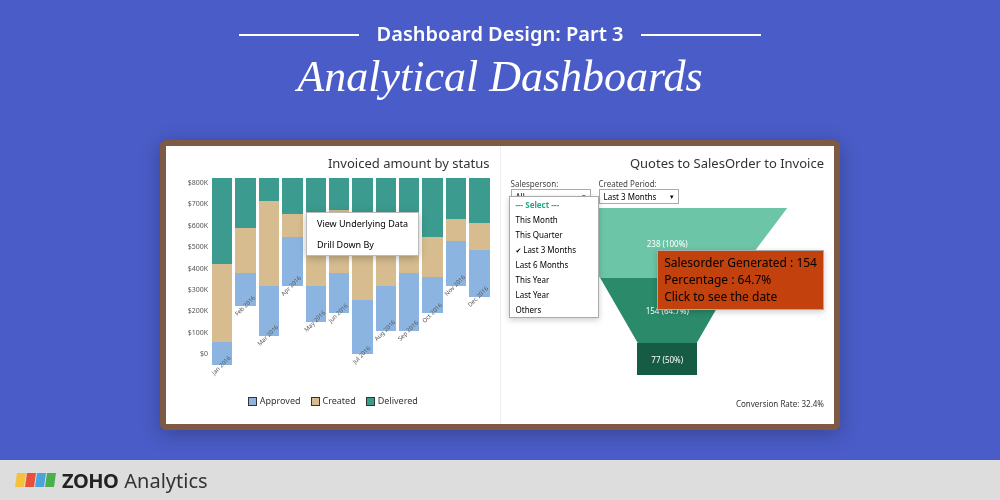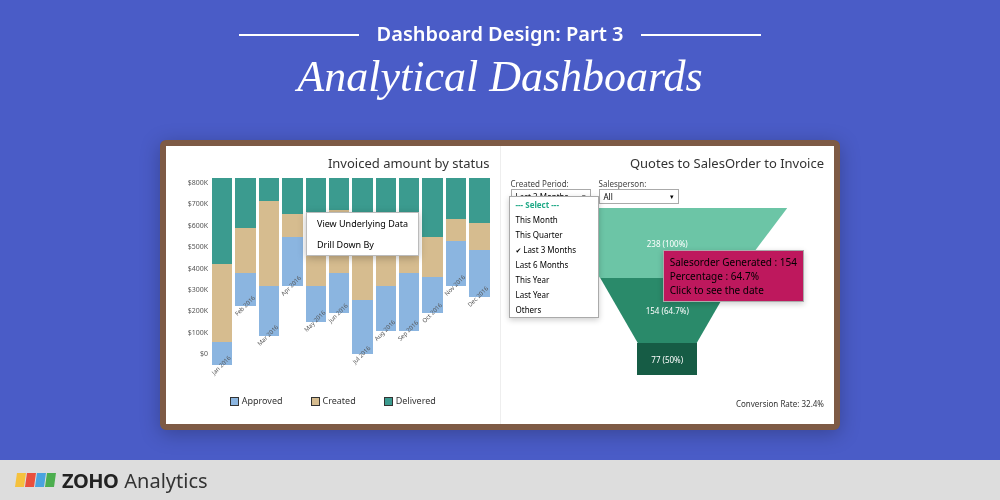--- a/index.html
+++ b/index.html
@@ -16,42 +16,42 @@
   .panel-title { text-align: right; font-size: 13px; color: #333; margin-bottom: 6px; }
   
   .chart-area { position: relative; height: 180px; display: flex; align-items: flex-start; gap: 3px; margin-left: 36px; }
   .yaxis { position: absolute; left: -36px; top: 0; bottom: 0; display: flex; flex-direction: column; justify-content: space-between; font-size: 7px; color: #555; text-align: right; width: 32px; }
   .bar-col { flex: 1; display: flex; flex-direction: column-reverse; align-items: stretch; position: relative; }
   .seg { width: 100%; }
   .seg.app { background: #8bb5e0; }
   .seg.cre { background: #d6bc8f; }
   .seg.del { background: #3b9b8f; }
   .xlabel { position: absolute; top: 100%; left: 50%; transform: translateX(-50%) rotate(-45deg); transform-origin: top left; font-size: 6px; color: #555; white-space: nowrap; margin-top: 6px; }
-  .legend { display: flex; justify-content: center; gap: 28px; margin-top: 36px; font-size: 9px; color: #333; }
+  .legend { display: flex; justify-content: center; gap: 10px; margin-top: 36px; font-size: 9px; color: #333; }
   .swatch { display: inline-block; width: 9px; height: 9px; border: 1px solid #333; margin-right: 3px; vertical-align: middle; }
   .swatch.app { background: #8bb5e0; }
   .swatch.cre { background: #d6bc8f; }
   .swatch.del { background: #3b9b8f; }
   .ctx-menu { position: absolute; top: 66px; left: 140px; background: #fff; border: 1px solid #bbb; box-shadow: 0 2px 8px rgba(0,0,0,0.25); font-size: 9px; z-index: 5; }
   .ctx-menu div { padding: 4px 10px; white-space: nowrap; }
   
   .filters { display: flex; gap: 8px; font-size: 8px; margin-bottom: 4px; }
   .filter-label { color: #444; }
   .select { border: 1px solid #aaa; padding: 1px 4px; font-size: 8px; background: #fff; display: flex; align-items: center; gap: 4px; width: 80px; justify-content: space-between; }
   .select .caret { font-size: 7px; }
   .dd { position: absolute; top: 50px; left: 8px; background: #fff; border: 1px solid #aaa; font-size: 8px; z-index: 6; width: 90px; box-shadow: 0 2px 6px rgba(0,0,0,0.2); }
   .dd div { padding: 2px 6px; }
   .dd .hdr { color: #2a8; font-weight: bold; }
   .dd .sel::before { content: "✔ "; font-size: 7px; }
   .funnel { position: relative; height: 180px; margin-top: 4px; }
   .fun-seg { position: absolute; left: 50%; transform: translateX(-50%); color: #fff; font-size: 8px; display: flex; align-items: center; justify-content: center; }
   .fun1 { top: 0; width: 240px; height: 70px; background: #6cc5a6; clip-path: polygon(0 0, 100% 0, 78% 100%, 22% 100%); }
   .fun2 { top: 70px; width: 134px; height: 65px; background: #2a8a6a; clip-path: polygon(0 0, 100% 0, 72% 100%, 28% 100%); }
   .fun3 { top: 135px; width: 60px; height: 32px; background: #165c45; }
-  .tooltip { position: absolute; top: 42px; right: 20px; background: #be185d; border: 1px solid #aaa; font-size: 10px; padding: 4px 6px; line-height: 1.4; box-shadow: 0 2px 6px rgba(0,0,0,0.2); z-index:4; }
+  .tooltip { position: absolute; top: 42px; right: 0; background: #c2410c; border: 1px solid #aaa; font-size: 12px; padding: 4px 6px; line-height: 1.4; box-shadow: 0 2px 6px rgba(0,0,0,0.2); z-index:4; }
   .conv { text-align: right; font-size: 8px; color: #333; margin-top: 10px; }
   
   .footer { position: absolute; bottom: 0; left: 0; right: 0; height: 40px; background: #ddd; display: flex; align-items: center; padding: 0 16px; font-size: 20px; color: #333; }
   .zoho { display: flex; align-items: center; gap: 6px; }
   .zlogo { display: inline-flex; }
   .zsq { width: 9px; height: 14px; margin-right: 1px; transform: skewX(-8deg); }
   .z1 { background: #f5c13d; }
   .z2 { background: #e94f3d; }
   .z3 { background: #4aa3df; }
   .z4 { background: #4cae4f; }
@@ -163,30 +163,30 @@
       <span><span class="swatch app"></span><span>Approved</span></span>
       <span><span class="swatch cre"></span><span>Created</span></span>
       <span><span class="swatch del"></span><span>Delivered</span></span>
     </div>
   </div>
 
   <div class="panel">
     <div class="panel-title">Quotes to SalesOrder to Invoice</div>
     <div class="filters">
       <div>
+        <div class="filter-label">Salesperson:</div>
+        <div class="select">
+          <span>All</span>
+            <span class="caret">▾</span>
+        </div>
+      </div>
+      <div>
         <div class="filter-label">Created Period:</div>
         <div class="select">
           <span>Last 3 Months</span>
-            <span class="caret">▾</span>
-        </div>
-      </div>
-      <div>
-        <div class="filter-label">Salesperson:</div>
-        <div class="select">
-          <span>All</span>
             <span class="caret">▾</span>
         </div>
       </div>
     </div>
     <div class="dd" id="period-dd">
         <div class="hdr">--- Select ---</div>
         <div>This Month</div>
         <div>This Quarter</div>
         <div class="sel">Last 3 Months</div>
         <div>Last 6 Months</div>

